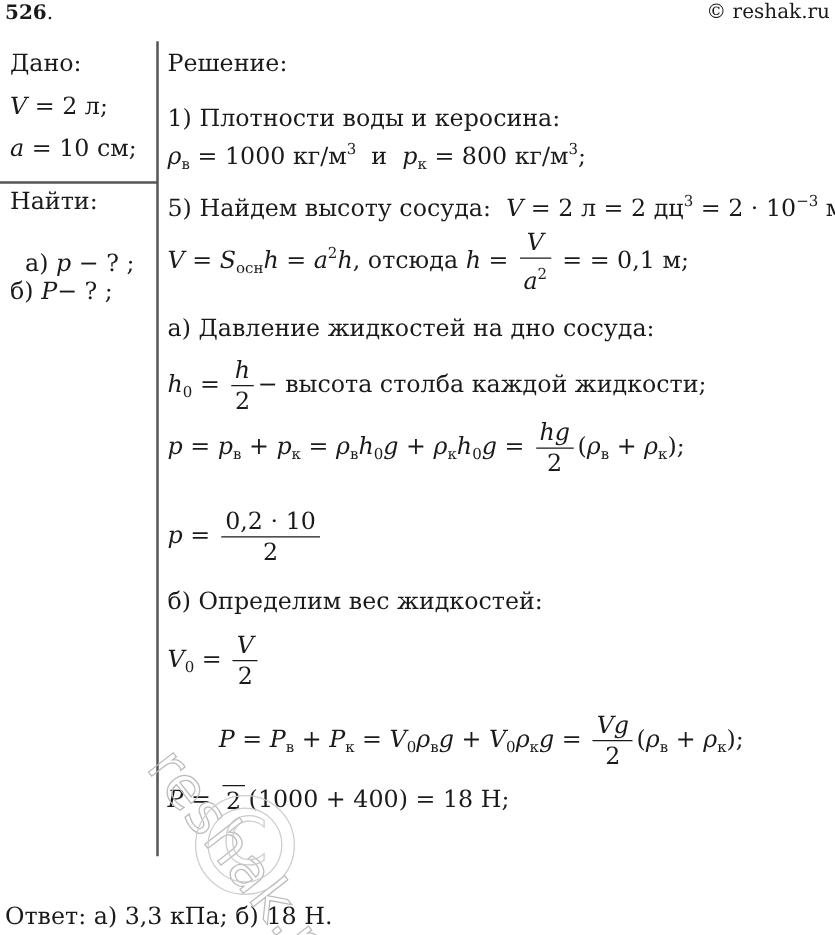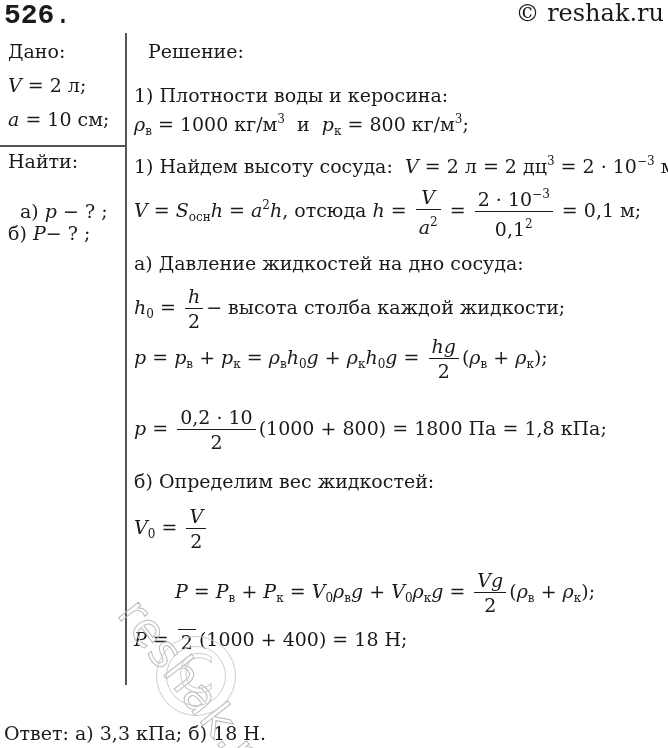--- a/index.html
+++ b/index.html
@@ -9,22 +9,22 @@
   .t { font-size:19px; line-height:22px; }
   .math { font-family:"DejaVu Serif","Liberation Serif",serif; font-style:italic; }
   .rm { font-style:normal;text-align:right; }
   .sub { font-size:12px; vertical-align:-4px; font-style:normal; }
   .sup { font-size:12px; vertical-align:8px; font-style:normal; }
   .frac { display:inline-block; vertical-align:middle; text-align:center; margin:0 3px; }
   .frac .num { display:block; padding:0 3px; line-height:24px; }
   .frac .den { display:block; border-top:1.5px solid #1a1a1a; padding:0 3px; line-height:24px; }
   .vline { position:absolute; left:125px; top:33px; width:2px; height:652px; background:#555; }
   .hline { position:absolute; left:0; top:145px; width:126px; height:1.5px; background:#555; }
-  .title { font-weight:bold; font-size:28px;font-family:Liberation Mono, monospace; }
-  .copy { font-size:24px;text-align:center; }
+  .title { font-weight:bold; font-size:16px; }
+  .copy { font-size:16px;text-align:center; }
   .wm { position:absolute; left:150px; top:588px; transform:rotate(52deg); transform-origin:left top;
         font-family:"DejaVu Sans",sans-serif; font-size:46px; color:transparent;
         -webkit-text-stroke:1px #bbb; letter-spacing:1px; }
   .wm-c { position:absolute; left:156px; top:636px; width:78px; height:78px; border:1.5px solid #ccc;
           border-radius:50%; }
   .wm-c2 { position:absolute; left:166px; top:646px; width:58px; height:58px; border:1.5px solid #ccc;
            border-radius:50%; }
   .wm-c span { position:absolute; left:0; top:4px; width:78px; text-align:center; font-family:"DejaVu Sans",sans-serif;
                font-size:52px; color:transparent; -webkit-text-stroke:1px #ccc; line-height:66px; }
 </style>
@@ -38,50 +38,49 @@
 <div class="hline"></div>
 
 <div class="abs t" style="left:8px;top:40px;">Дано:</div>
 <div class="abs t math" style="left:8px;top:74px;">V <span class="rm">= 2 л;</span></div>
 <div class="abs t math" style="left:8px;top:108px;">a <span class="rm">= 10 см;</span></div>
 
 <div class="abs t" style="left:8px;top:150px;">Найти:</div>
 <div class="abs t" style="left:8px;top:200px;margin-left:12px;">а) <span class="math">p</span> − ? ;</div>
 <div class="abs t" style="left:8px;top:222px;">б) <span class="math">P</span>− ? ;</div>
 
-<div class="abs t" style="left:148px;top:40px;">Решение:</div>
+<div class="abs t" style="left:134px;top:40px;">Решение:</div>
 <div class="abs t" style="left:134px;top:84px;">1) Плотности воды и керосина:</div>
 <div class="abs t" style="left:134px;top:108px;">
   <span class="math">ρ</span><span class="sub">в</span> = 1000 кг/м<span class="sup">3</span>&nbsp; и&nbsp; <span class="math">p</span><span class="sub">к</span> = 800 кг/м<span class="sup">3</span>;
 </div>
 
 <div class="abs t" style="left:134px;top:150px;">
-  <span>1) Найдем высоту сосуда:</span>&nbsp; <span class="math">V</span> = 2 л = 2 дц<span class="sup">3</span> = 2 · 10<span class="sup">−3</span> м;
+  <span>5) Найдем высоту сосуда:</span>&nbsp; <span class="math">V</span> = 2 л = 2 дц<span class="sup">3</span> = 2 · 10<span class="sup">−3</span> м;
 </div>
 
 <div class="abs t" style="left:134px;top:182px;">
   <span class="math">V</span> = <span class="math">S</span><span class="sub">осн</span><span class="math">h</span> = <span class="math">a</span><span class="sup">2</span><span class="math">h</span>, <span>отсюда</span> <span class="math">h</span> =
   <span class="frac"><span class="num math">V</span><span class="den math">a<span class="sup">2</span></span></span> =
-  <span class="frac"><span class="num">2 · 10<span class="sup">−3</span></span><span class="den">0,1<span class="sup">2</span></span></span>
   <span>= 0,1 м;</span>
 </div>
 
 <div class="abs t" style="left:134px;top:252px;">а) Давление жидкостей на дно сосуда:</div>
 
 <div class="abs t" style="left:134px;top:284px;">
   <span class="math">h</span><span class="sub">0</span> = <span class="frac"><span class="num math">h</span><span class="den">2</span></span><span>− высота столба каждой жидкости;</span>
 </div>
 
 <div class="abs t" style="left:134px;top:334px;">
   <span class="math">p</span> = <span class="math">p</span><span class="sub">в</span> + <span class="math">p</span><span class="sub">к</span> = <span class="math">ρ</span><span class="sub">в</span><span class="math">h</span><span class="sub">0</span><span class="math">g</span> + <span class="math">ρ</span><span class="sub">к</span><span class="math">h</span><span class="sub">0</span><span class="math">g</span> =
   <span class="frac"><span class="num math">hg</span><span class="den">2</span></span>(<span class="math">ρ</span><span class="sub">в</span> + <span class="math">ρ</span><span class="sub">к</span>);
 </div>
 
 <div class="abs t" style="left:134px;top:405px;">
-  <span class="math">p</span> = <span class="frac"><span class="num">0,2 · 10</span><span class="den">2</span></span><span>(1000 + 800) = 1800 Па = 1,8 кПа;</span>
+  <span class="math">p</span> = <span class="frac"><span class="num">0,2 · 10</span><span class="den">2</span></span>
 </div>
 
 <div class="abs t" style="left:134px;top:470px;">б) Определим вес жидкостей:</div>
 
 <div class="abs t" style="left:134px;top:504px;">
   <span class="math">V</span><span class="sub">0</span> = <span class="frac"><span class="num math">V</span><span class="den">2</span></span>
 </div>
 
 <div class="abs t" style="left:147px;top:568px;margin-left:28px;">
   <span class="math">P</span> = <span class="math">P</span><span class="sub">в</span> + <span class="math">P</span><span class="sub">к</span> = <span class="math">V</span><span class="sub">0</span><span class="math">ρ</span><span class="sub">в</span><span class="math">g</span> + <span class="math">V</span><span class="sub">0</span><span class="math">ρ</span><span class="sub">к</span><span class="math">g</span> =

